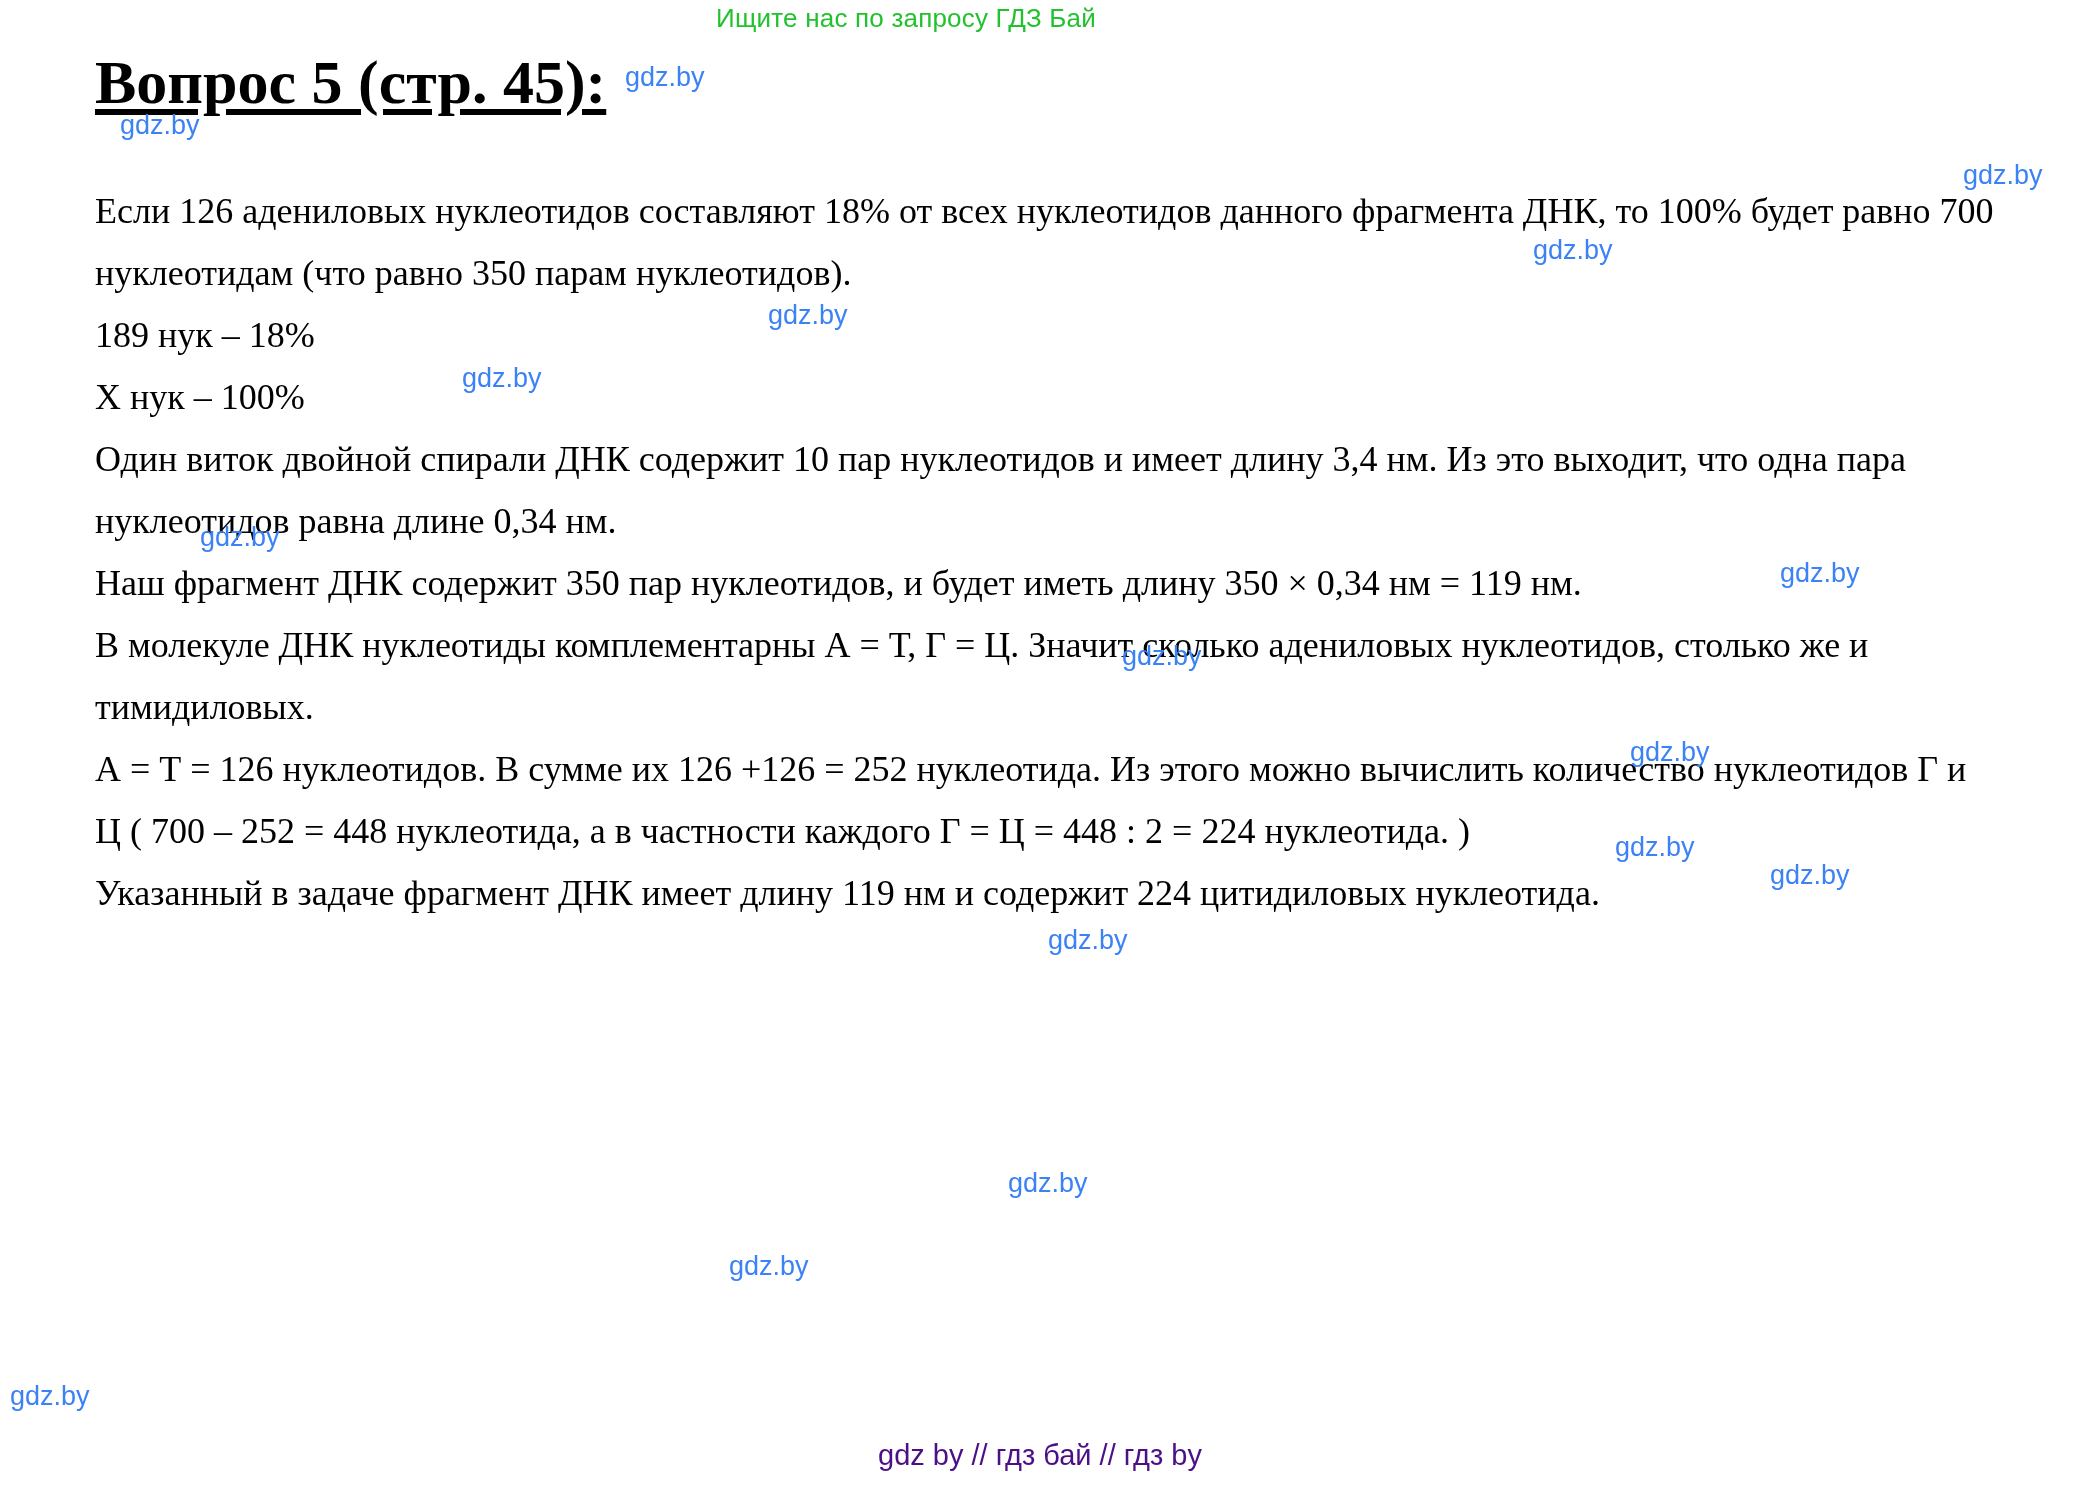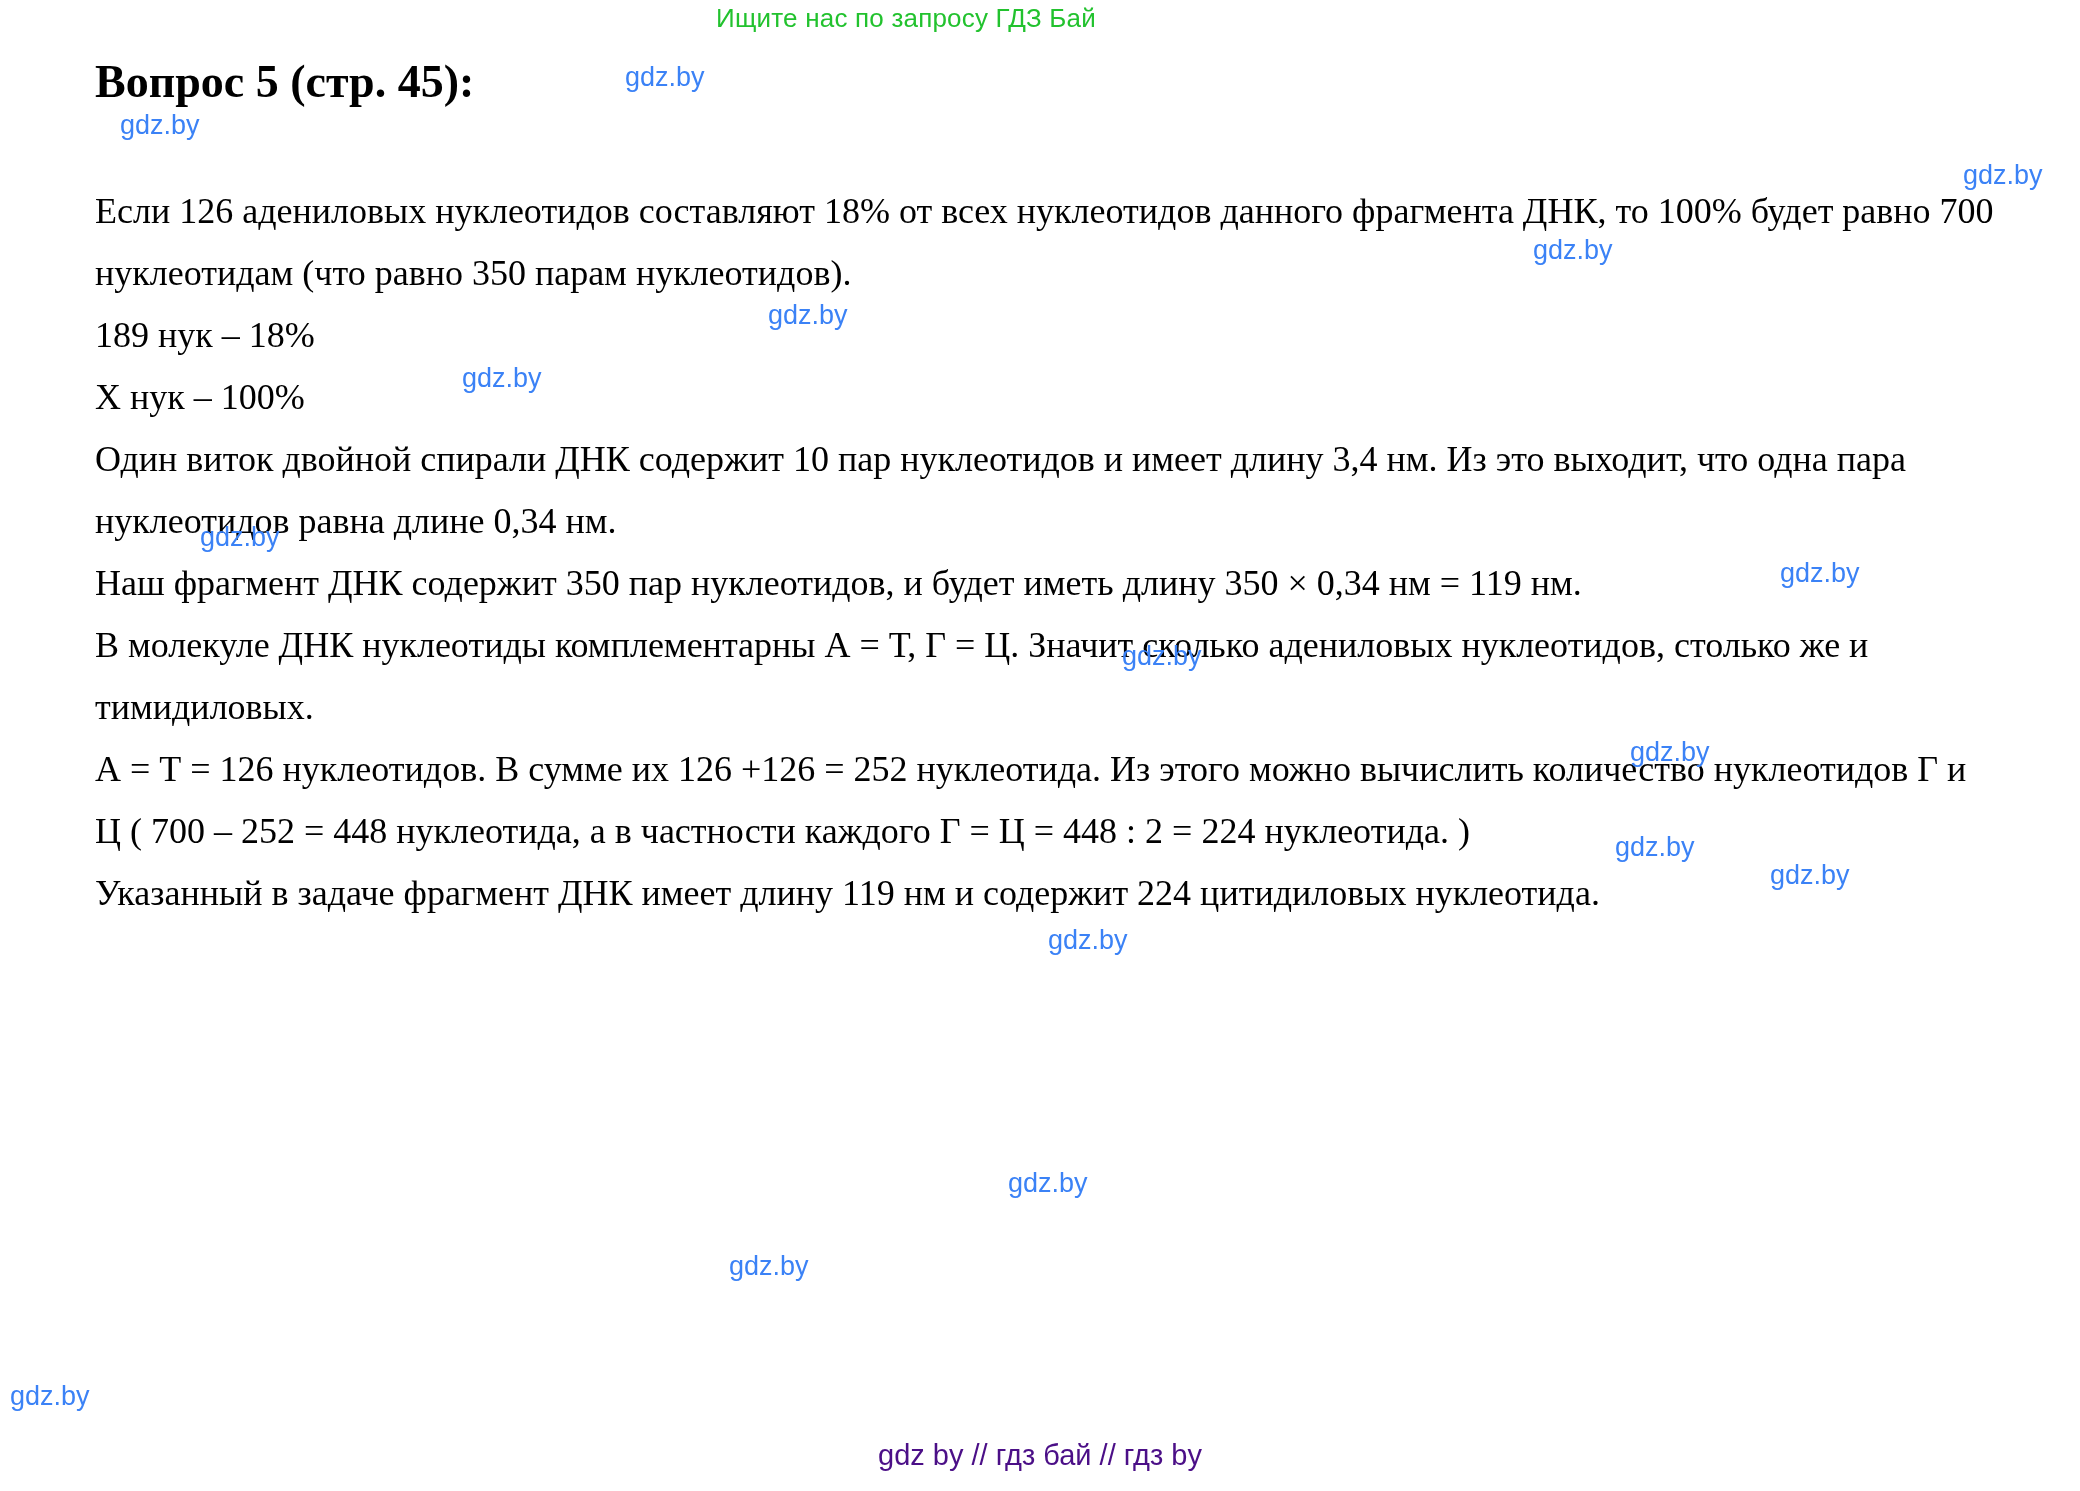--- a/index.html
+++ b/index.html
@@ -31,23 +31,24 @@
     letter-spacing: 0.2px;
     color: #22c22e;
     white-space: nowrap;
   }
 
   
   .title {
     position: absolute;
     left: 95px;
     top: 55px;
-    font-size: 46px;
+    font-size: 62px;
     line-height: 54px;
     font-weight: bold;
+    text-decoration: underline;
     text-underline-offset: 6px;
     white-space: nowrap;
   }
 
   
   .body-text {
     position: absolute;
     left: 95px;
     top: 180px;
     width: 1900px;

